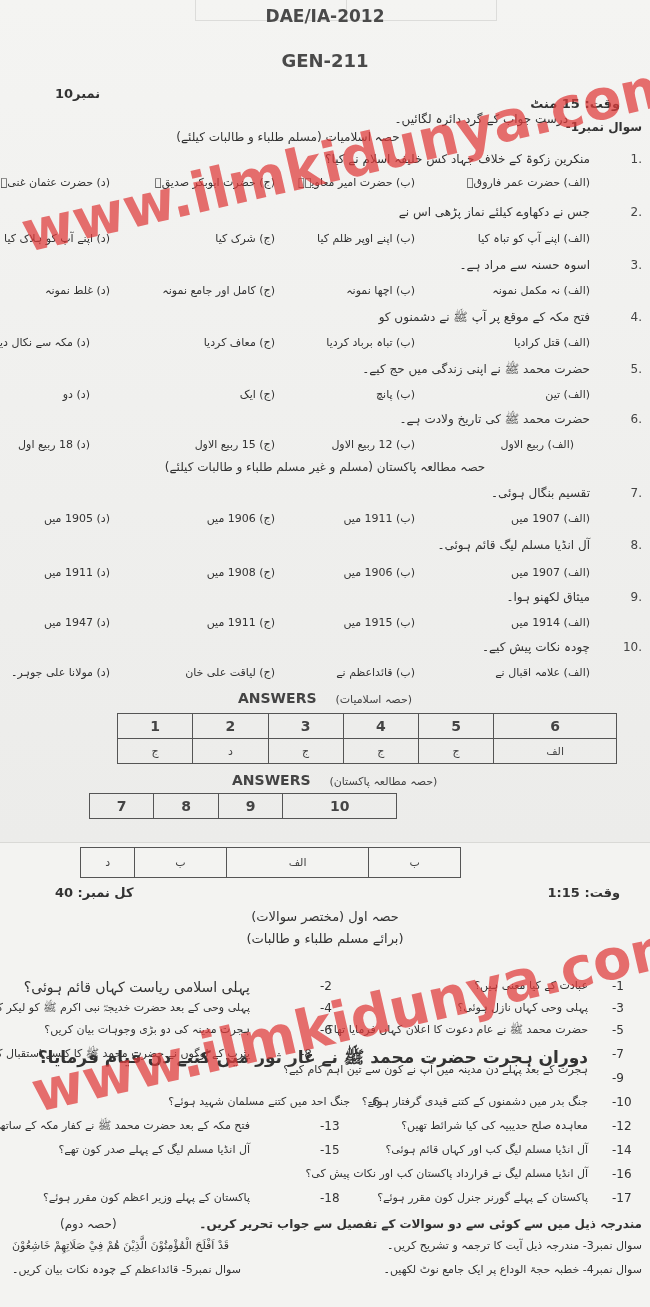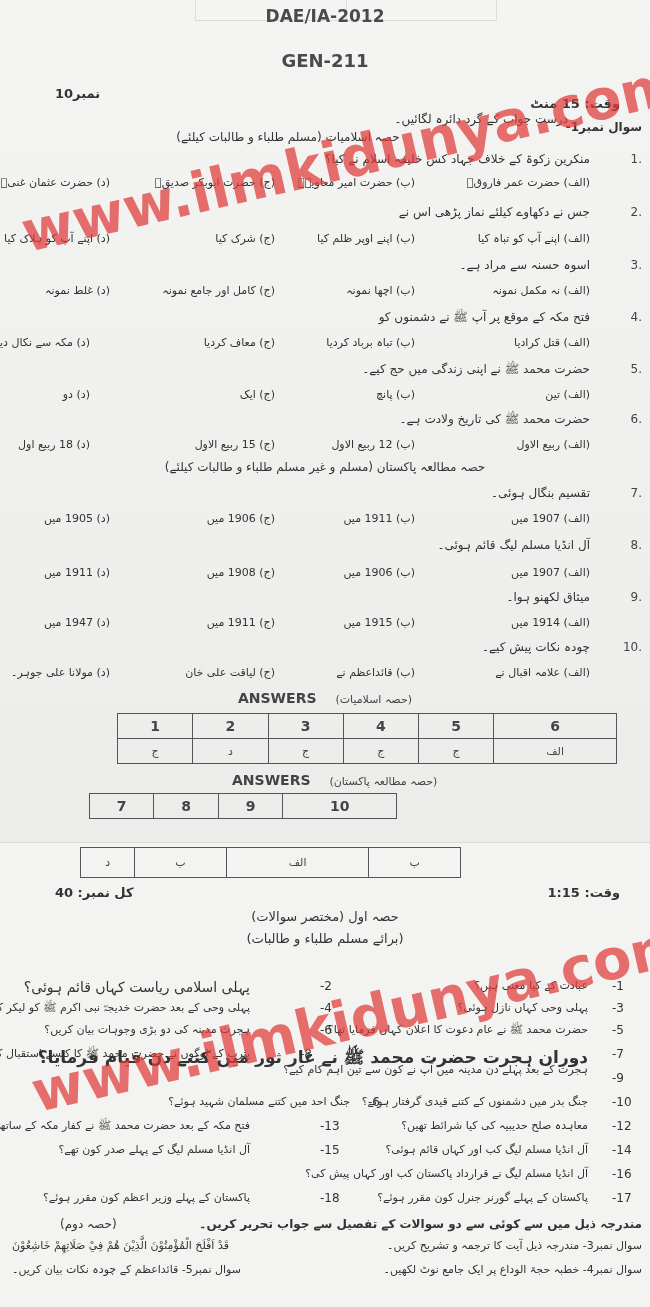--- a/index.html
+++ b/index.html
@@ -108,21 +108,21 @@
     <div class="urdu" style="right:60px;top:362px;margin-left:20px;">حضرت محمد ﷺ نے اپنی زندگی میں حج کیے۔</div>
     <div class="opt" style="right:60px;top:388px;">(الف) تین</div>
     <div class="opt" style="right:235px;top:388px;">(ب) پانچ</div>
     <div class="opt" style="right:375px;top:388px;">(ج) ایک</div>
     <div class="opt" style="right:560px;top:388px;">(د) دو</div>
   </div>
 
   <div>
     <div class="qnum" style="right:8px;top:412px;">6.</div>
     <div class="urdu" style="right:60px;top:412px;">حضرت محمد ﷺ کی تاریخ ولادت ہے۔</div>
-    <div class="opt" style="right:60px;top:438px;">(الف) ربیع الاول</div>
+    <div class="opt" style="right:76px;top:438px;">(الف) ربیع الاول</div>
     <div class="opt" style="right:235px;top:438px;">(ب) 12 ربیع الاول</div>
     <div class="opt" style="right:375px;top:438px;">(ج) 15 ربیع الاول</div>
     <div class="opt" style="right:560px;top:438px;">(د) 18 ربیع اول</div>
   </div>
 
   <div class="urdu" style="left:0;width:650px;text-align:center;top:460px;">حصہ مطالعہ پاکستان (مسلم و غیر مسلم طلباء و طالبات کیلئے)</div>
 
   <div>
     <div class="qnum" style="right:8px;top:486px;">7.</div>
     <div class="urdu" style="right:60px;top:486px;">تقسیم بنگال ہوئی۔</div>
@@ -252,21 +252,21 @@
     <div class="urdu" style="right:62px;top:276px;font-size:11px;">معاہدہ صلح حدیبیہ کی کیا شرائط تھیں؟</div>
     <div class="ltr" style="left:320px;top:276px;">-13</div>
     <div class="urdu" style="right:400px;top:276px;font-size:11px;">فتح مکہ کے بعد حضرت محمد ﷺ نے کفار مکہ کے ساتھ کیا سلوک کیا؟</div>
 
     <div class="ltr" style="left:612px;top:300px;">-14</div>
     <div class="urdu" style="right:62px;top:300px;font-size:11px;">آل انڈیا مسلم لیگ کب اور کہاں قائم ہوئی؟</div>
     <div class="ltr" style="left:320px;top:300px;">-15</div>
     <div class="urdu" style="right:400px;top:300px;font-size:11px;">آل انڈیا مسلم لیگ کے پہلے صدر کون تھے؟</div>
 
     <div class="ltr" style="left:612px;top:324px;">-16</div>
-    <div class="urdu" style="right:62px;top:324px;font-size:11px;">آل انڈیا مسلم لیگ نے قرارداد پاکستان کب اور کہاں پیش کی؟</div>
+    <div class="urdu" style="right:62px;top:324px;font-size:11px;">آل انڈیا مسلم لیگ نے قرارداد پاکستان کب اور نکات پیش کی؟</div>
 
     <div class="ltr" style="left:612px;top:348px;">-17</div>
     <div class="urdu" style="right:62px;top:348px;font-size:11px;">پاکستان کے پہلے گورنر جنرل کون مقرر ہوئے؟</div>
     <div class="ltr" style="left:320px;top:348px;">-18</div>
     <div class="urdu" style="right:400px;top:348px;font-size:11px;">پاکستان کے پہلے وزیر اعظم کون مقرر ہوئے؟</div>
   </div>
 
   <div class="urdu bold" style="right:8px;top:374px;font-size:12px;">مندرجہ ذیل میں سے کوئی سے دو سوالات کے تفصیل سے جواب تحریر کریں۔</div>
   <div class="urdu" style="left:60px;top:374px;font-size:12px;">(حصہ دوم)</div>
 

